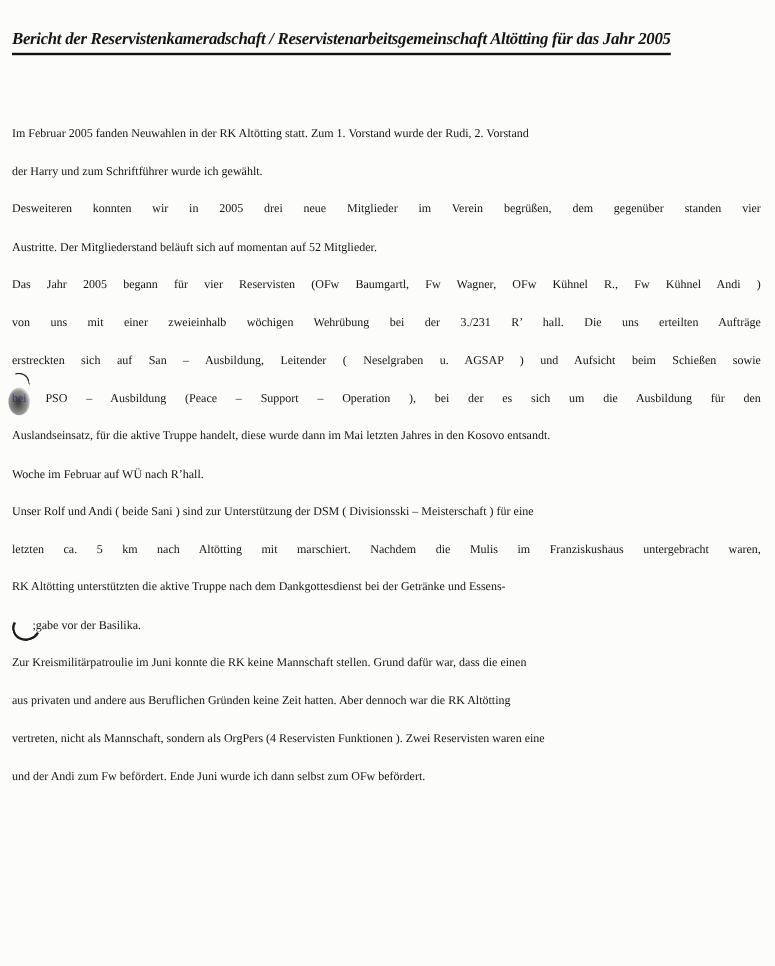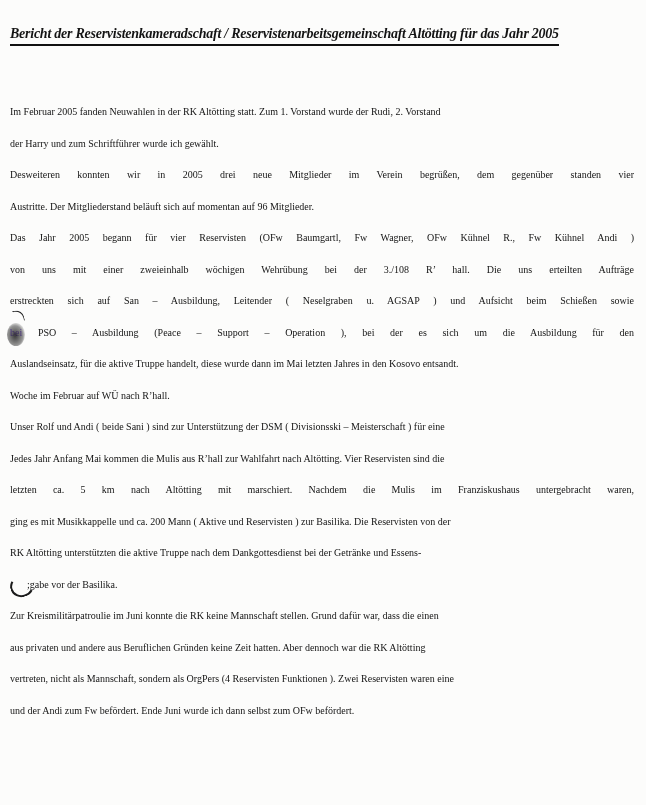--- a/index.html
+++ b/index.html
@@ -102,37 +102,35 @@
   <div class="title-wrap">
     <span class="doc-title">Bericht der Reservistenkameradschaft / Reservistenarbeitsgemeinschaft Altötting für das Jahr 2005</span>
   </div>
 
   <div class="body-text">
 
     <div class="line">Im Februar 2005 fanden Neuwahlen in der RK Altötting statt. Zum 1. Vorstand wurde der Rudi, 2. Vorstand</div>
     <div class="line">der Harry und zum Schriftführer wurde ich gewählt.</div>
 
     <div class="line j">Desweiteren konnten wir in 2005 drei neue Mitglieder im Verein begrüßen, dem gegenüber standen vier</div>
-    <div class="line">Austritte. Der Mitgliederstand beläuft sich auf momentan auf 96 Mitglieder.</div>
+    <div class="line">Austritte. Der Mitgliederstand beläuft sich auf momentan auf 52 Mitglieder.</div>
 
     <div class="line j">Das Jahr 2005 begann für vier Reservisten (OFw Baumgartl, Fw Wagner, OFw Kühnel R., Fw Kühnel Andi )</div>
-    <div class="line j">von uns mit einer zweieinhalb wöchigen Wehrübung bei der 3./108 R’ hall. Die uns erteilten Aufträge</div>
+    <div class="line j">von uns mit einer zweieinhalb wöchigen Wehrübung bei der 3./231 R’ hall. Die uns erteilten Aufträge</div>
     <div class="line j">erstreckten sich auf San – Ausbildung, Leitender ( Neselgraben u. AGSAP ) und Aufsicht beim Schießen sowie</div>
     <div class="line j">
       <span class="smudge">bei</span>
       <span>PSO – Ausbildung (Peace – Support – Operation ), bei der es sich um die Ausbildung für den</span>
     </div>
     <div class="line">Auslandseinsatz, für die aktive Truppe handelt, diese wurde dann im Mai letzten Jahres in den Kosovo entsandt.</div>
 
     <div class="line">Woche im Februar auf WÜ nach R’hall.</div>
     <div class="line">Unser Rolf und Andi ( beide Sani ) sind zur Unterstützung der DSM ( Divisionsski – Meisterschaft ) für eine</div>
 
-    <div class="line">Jedes Jahr Anfang Mai kommen die Mulis aus R’hall zur Wahlfahrt nach Altötting. Vier Reservisten sind die</div>
     <div class="line j">letzten ca. 5 km nach Altötting mit marschiert. Nachdem die Mulis im Franziskushaus untergebracht waren,</div>
-    <div class="line">ging es mit Musikkappelle und ca. 200 Mann ( Aktive und Reservisten ) zur Basilika. Die Reservisten von der</div>
     <div class="line">RK Altötting unterstützten die aktive Truppe nach dem Dankgottesdienst bei der Getränke und Essens-</div>
     <div class="line indent-artifact" style="position:relative;">
       <span class="crescent" style="top: 6px;"></span>
       <span>;gabe vor der Basilika.</span>
     </div>
 
     <div class="line">Zur Kreismilitärpatroulie im Juni konnte die RK keine Mannschaft stellen. Grund dafür war, dass die einen</div>
     <div class="line">aus privaten und andere aus Beruflichen Gründen keine Zeit hatten. Aber dennoch war die RK Altötting</div>
     <div class="line">vertreten, nicht als Mannschaft, sondern als OrgPers (4 Reservisten Funktionen ). Zwei Reservisten waren eine</div>
 

